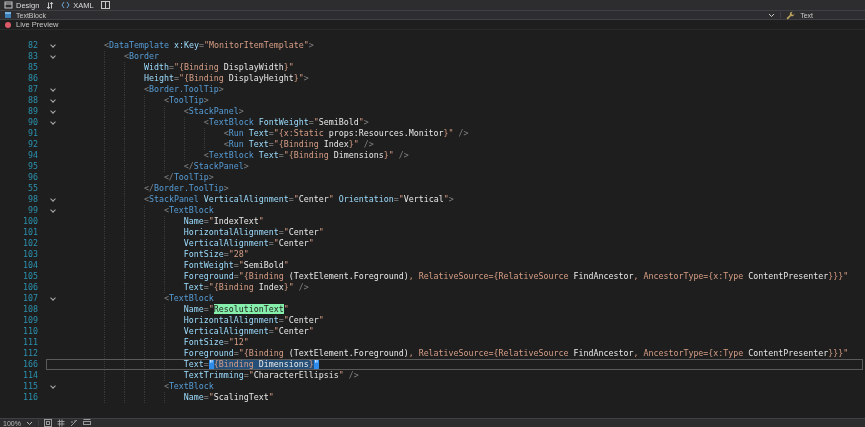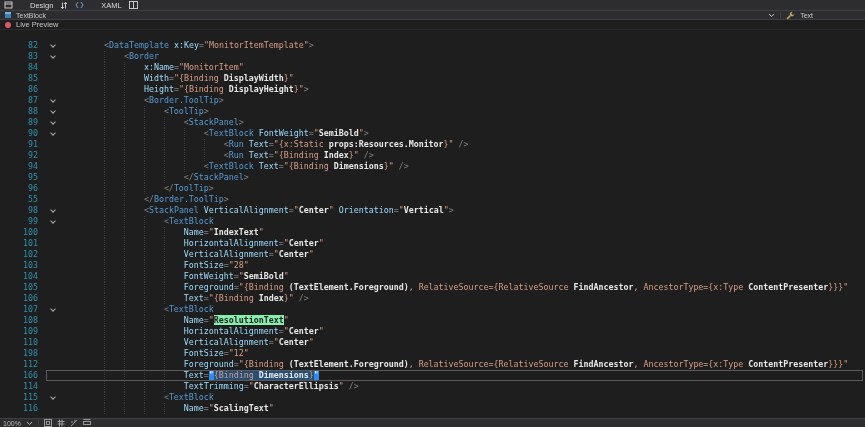--- a/index.html
+++ b/index.html
@@ -8,21 +8,21 @@
     position: relative; width: 865px; height: 427px;
     background:#1E1E1E; overflow:hidden;
     font-family:"Liberation Sans", sans-serif; color:#CCCCCC;
   }
   
   .viewbar {
     height:11px; background:#2D2D30; border-bottom:1px solid #3F3F46;
     display:flex; align-items:center; gap:7px; padding:0 4px;
     font-size:7.5px; color:#DCDCDC;
   }
-  .vb-item { display:flex; align-items:center; gap:17px; cursor:default; }
+  .vb-item { display:flex; align-items:center; gap:3px; cursor:default; }
   .viewbar svg, .crumbbar svg, .previewbar svg, .zoombar svg { display:block; }
   
   .crumbbar {
     height:9px; background:#2D2D30; border-bottom:1px solid #3F3F46;
     display:flex; align-items:center; gap:4px; padding:0 4px;
     font-size:7px; color:#C8C8C8;
   }
   .crumb-right { margin-left:auto; display:flex; align-items:center; gap:5px; padding-right:48px; }
   
   .previewbar {
@@ -47,21 +47,21 @@
   .codetext { flex:none; white-space:pre; padding-left:24px; color:#D4D4D4; }
   .ig {
     display:inline-block; width:4ch; height:11px; vertical-align:top;
     border-left:1px dotted #3A3A3A;
   }
   .ig:first-child { border-left:none; }
   .tk-d { color:#808080; }
   .tk-t { color:#569CD6; }
   .tk-a { color:#9CDCFE; }
   .tk-s { color:#D69D85; }
-  .tk-v { color:#E8E8E8; font-weight:700;text-align:right; }
+  .tk-v { color:#E8E8E8; font-weight:400;text-align:right; }
   .tk-w { color:#D4D4D4; }
   .hl   { background:#86efac; color:#1E1E1E; }
   .sel  { background:#264F78; }
   .selq { background:#2D8CEB; color:#FFFFFF; }
   .row.current::after {
     content:""; position:absolute; left:46px; right:2px; top:0; bottom:0;
     border:1px solid #5A5A5A; pointer-events:none;
   }
   
   .zoombar {
@@ -140,25 +140,20 @@
           <span class="codetext"><span class="ig"></span><span class="tk-d">&lt;</span><span class="tk-t">DataTemplate</span><span class="tk-w"> </span><span class="tk-a">x:Key</span><span class="tk-d">=</span><span class="tk-s">"MonitorItemTemplate"</span><span class="tk-d">&gt;</span></span>
         </div>
         <div class="row">
           <span class="ln">83</span>
           <span class="foldcol">
             <span class="chev"></span>
           </span>
           <span class="codetext"><span class="ig"></span><span class="ig"></span><span class="tk-d">&lt;</span><span class="tk-t">Border</span></span>
         </div>
         <div class="row">
-          <span class="ln">84</span>
-          <span class="foldcol"></span>
-          <span class="codetext"><span class="ig"></span><span class="ig"></span><span class="ig"></span><span class="tk-a">x:Name</span><span class="tk-d">=</span><span class="tk-s">"MonitorItem"</span></span>
-        </div>
-        <div class="row">
           <span class="ln">85</span>
           <span class="foldcol"></span>
           <span class="codetext"><span class="ig"></span><span class="ig"></span><span class="ig"></span><span class="tk-a">Width</span><span class="tk-d">=</span><span class="tk-s">"{Binding </span><span class="tk-v">DisplayWidth</span><span class="tk-s">}"</span></span>
         </div>
         <div class="row">
           <span class="ln">86</span>
           <span class="foldcol"></span>
           <span class="codetext"><span class="ig"></span><span class="ig"></span><span class="ig"></span><span class="tk-a">Height</span><span class="tk-d">=</span><span class="tk-s">"{Binding </span><span class="tk-v">DisplayHeight</span><span class="tk-s">}"</span><span class="tk-d">&gt;</span></span>
         </div>
         <div class="row">
@@ -284,21 +279,21 @@
           <span class="ln">109</span>
           <span class="foldcol"></span>
           <span class="codetext"><span class="ig"></span><span class="ig"></span><span class="ig"></span><span class="ig"></span><span class="ig"></span><span class="tk-a">HorizontalAlignment</span><span class="tk-d">=</span><span class="tk-s">"</span><span class="tk-v">Center</span><span class="tk-s">"</span></span>
         </div>
         <div class="row">
           <span class="ln">110</span>
           <span class="foldcol"></span>
           <span class="codetext"><span class="ig"></span><span class="ig"></span><span class="ig"></span><span class="ig"></span><span class="ig"></span><span class="tk-a">VerticalAlignment</span><span class="tk-d">=</span><span class="tk-s">"</span><span class="tk-v">Center</span><span class="tk-s">"</span></span>
         </div>
         <div class="row">
-          <span class="ln">198</span>
+          <span class="ln">111</span>
           <span class="foldcol"></span>
           <span class="codetext"><span class="ig"></span><span class="ig"></span><span class="ig"></span><span class="ig"></span><span class="ig"></span><span class="tk-a">FontSize</span><span class="tk-d">=</span><span class="tk-s">"12"</span></span>
         </div>
         <div class="row">
           <span class="ln">112</span>
           <span class="foldcol"></span>
           <span class="codetext"><span class="ig"></span><span class="ig"></span><span class="ig"></span><span class="ig"></span><span class="ig"></span><span class="tk-a">Foreground</span><span class="tk-d">=</span><span class="tk-s">"{Binding </span><span class="tk-v">(TextElement.Foreground)</span><span class="tk-s">, RelativeSource={RelativeSource </span><span class="tk-v">FindAncestor</span><span class="tk-s">, AncestorType={x:Type </span><span class="tk-v">ContentPresenter</span><span class="tk-s">}}}"</span></span>
         </div>
         <div class="row current">
           <span class="ln">166</span>

